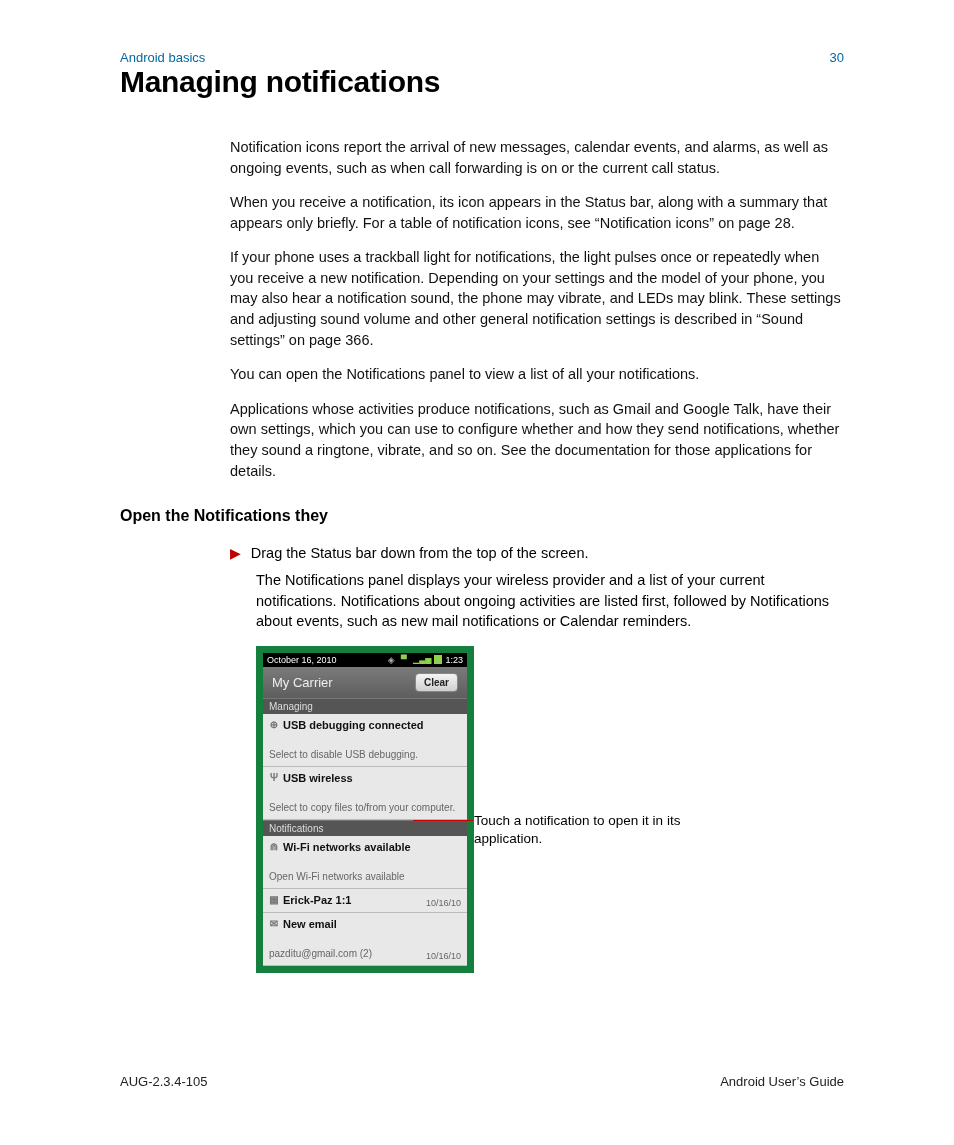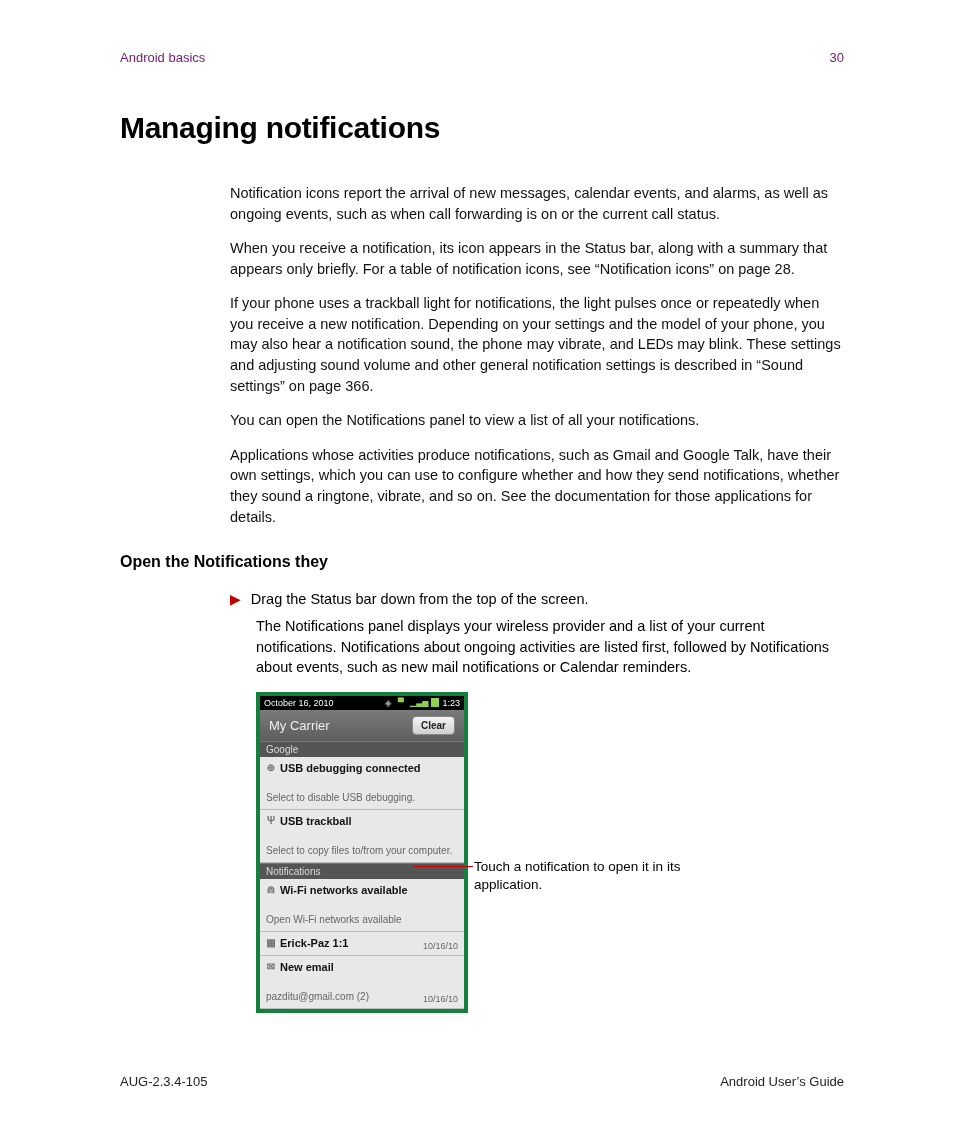--- a/index.html
+++ b/index.html
@@ -15,22 +15,21 @@
   .page {
     padding: 50px 110px 0 120px;
     box-sizing: border-box;
     height: 100%;
     position: relative;
   }
   .header-row {
     display: flex;
     justify-content: space-between;
     font-size: 13px;
-    color: #701a75;
-    margin-bottom: 46px;
+    color: #0369a1;
   }
   h1 {
     font-size: 30px;
     font-weight: 700;
     margin: 0 0 38px 0;
     letter-spacing: -0.3px;
   }
   .body-col {
     margin-left: 110px;
   }
@@ -81,21 +80,21 @@
 
   
   .figure-row {
     margin-left: 136px;
     display: flex;
     align-items: flex-start;
     position: relative;
   }
   .phone {
     width: 204px;
-    border: 4px solid #15803d;
+    border: 7px solid #15803d;
     background: #d6d6d6;
     font-family: "Helvetica Neue", Arial, sans-serif;
   }
   .status-bar {
     background: #000;
     color: #fff;
     font-size: 9px;
     padding: 2px 4px;
     display: flex;
     justify-content: space-between;
@@ -229,33 +228,33 @@
           <span class="sig">▝▘</span>
           <span class="sig">▁▃▅</span>
           <span class="batt"></span>
           <span>1:23</span>
         </span>
       </div>
       <div class="carrier-row">
         <span class="carrier-name">My Carrier</span>
         <span class="clear-btn">Clear</span>
       </div>
-      <div class="section-label">Google</div>
+      <div class="section-label">Managing</div>
 
       <div class="notif">
         <div class="title">
             <span class="tiny-icon">⊕</span>
             <span>USB debugging connected</span>
           </div>
         <div class="sub">Select to disable USB debugging.</div>
       </div>
       <div class="notif">
         <div class="title">
             <span class="tiny-icon">Ψ</span>
-            <span>USB trackball</span>
+            <span>USB wireless</span>
           </div>
         <div class="sub">Select to copy files to/from your computer.</div>
       </div>
 
       <div class="section-label">Notifications</div>
 
       <div class="notif">
         <div class="title">
             <span class="tiny-icon">⋒</span>
             <span>Wi-Fi networks available</span>

